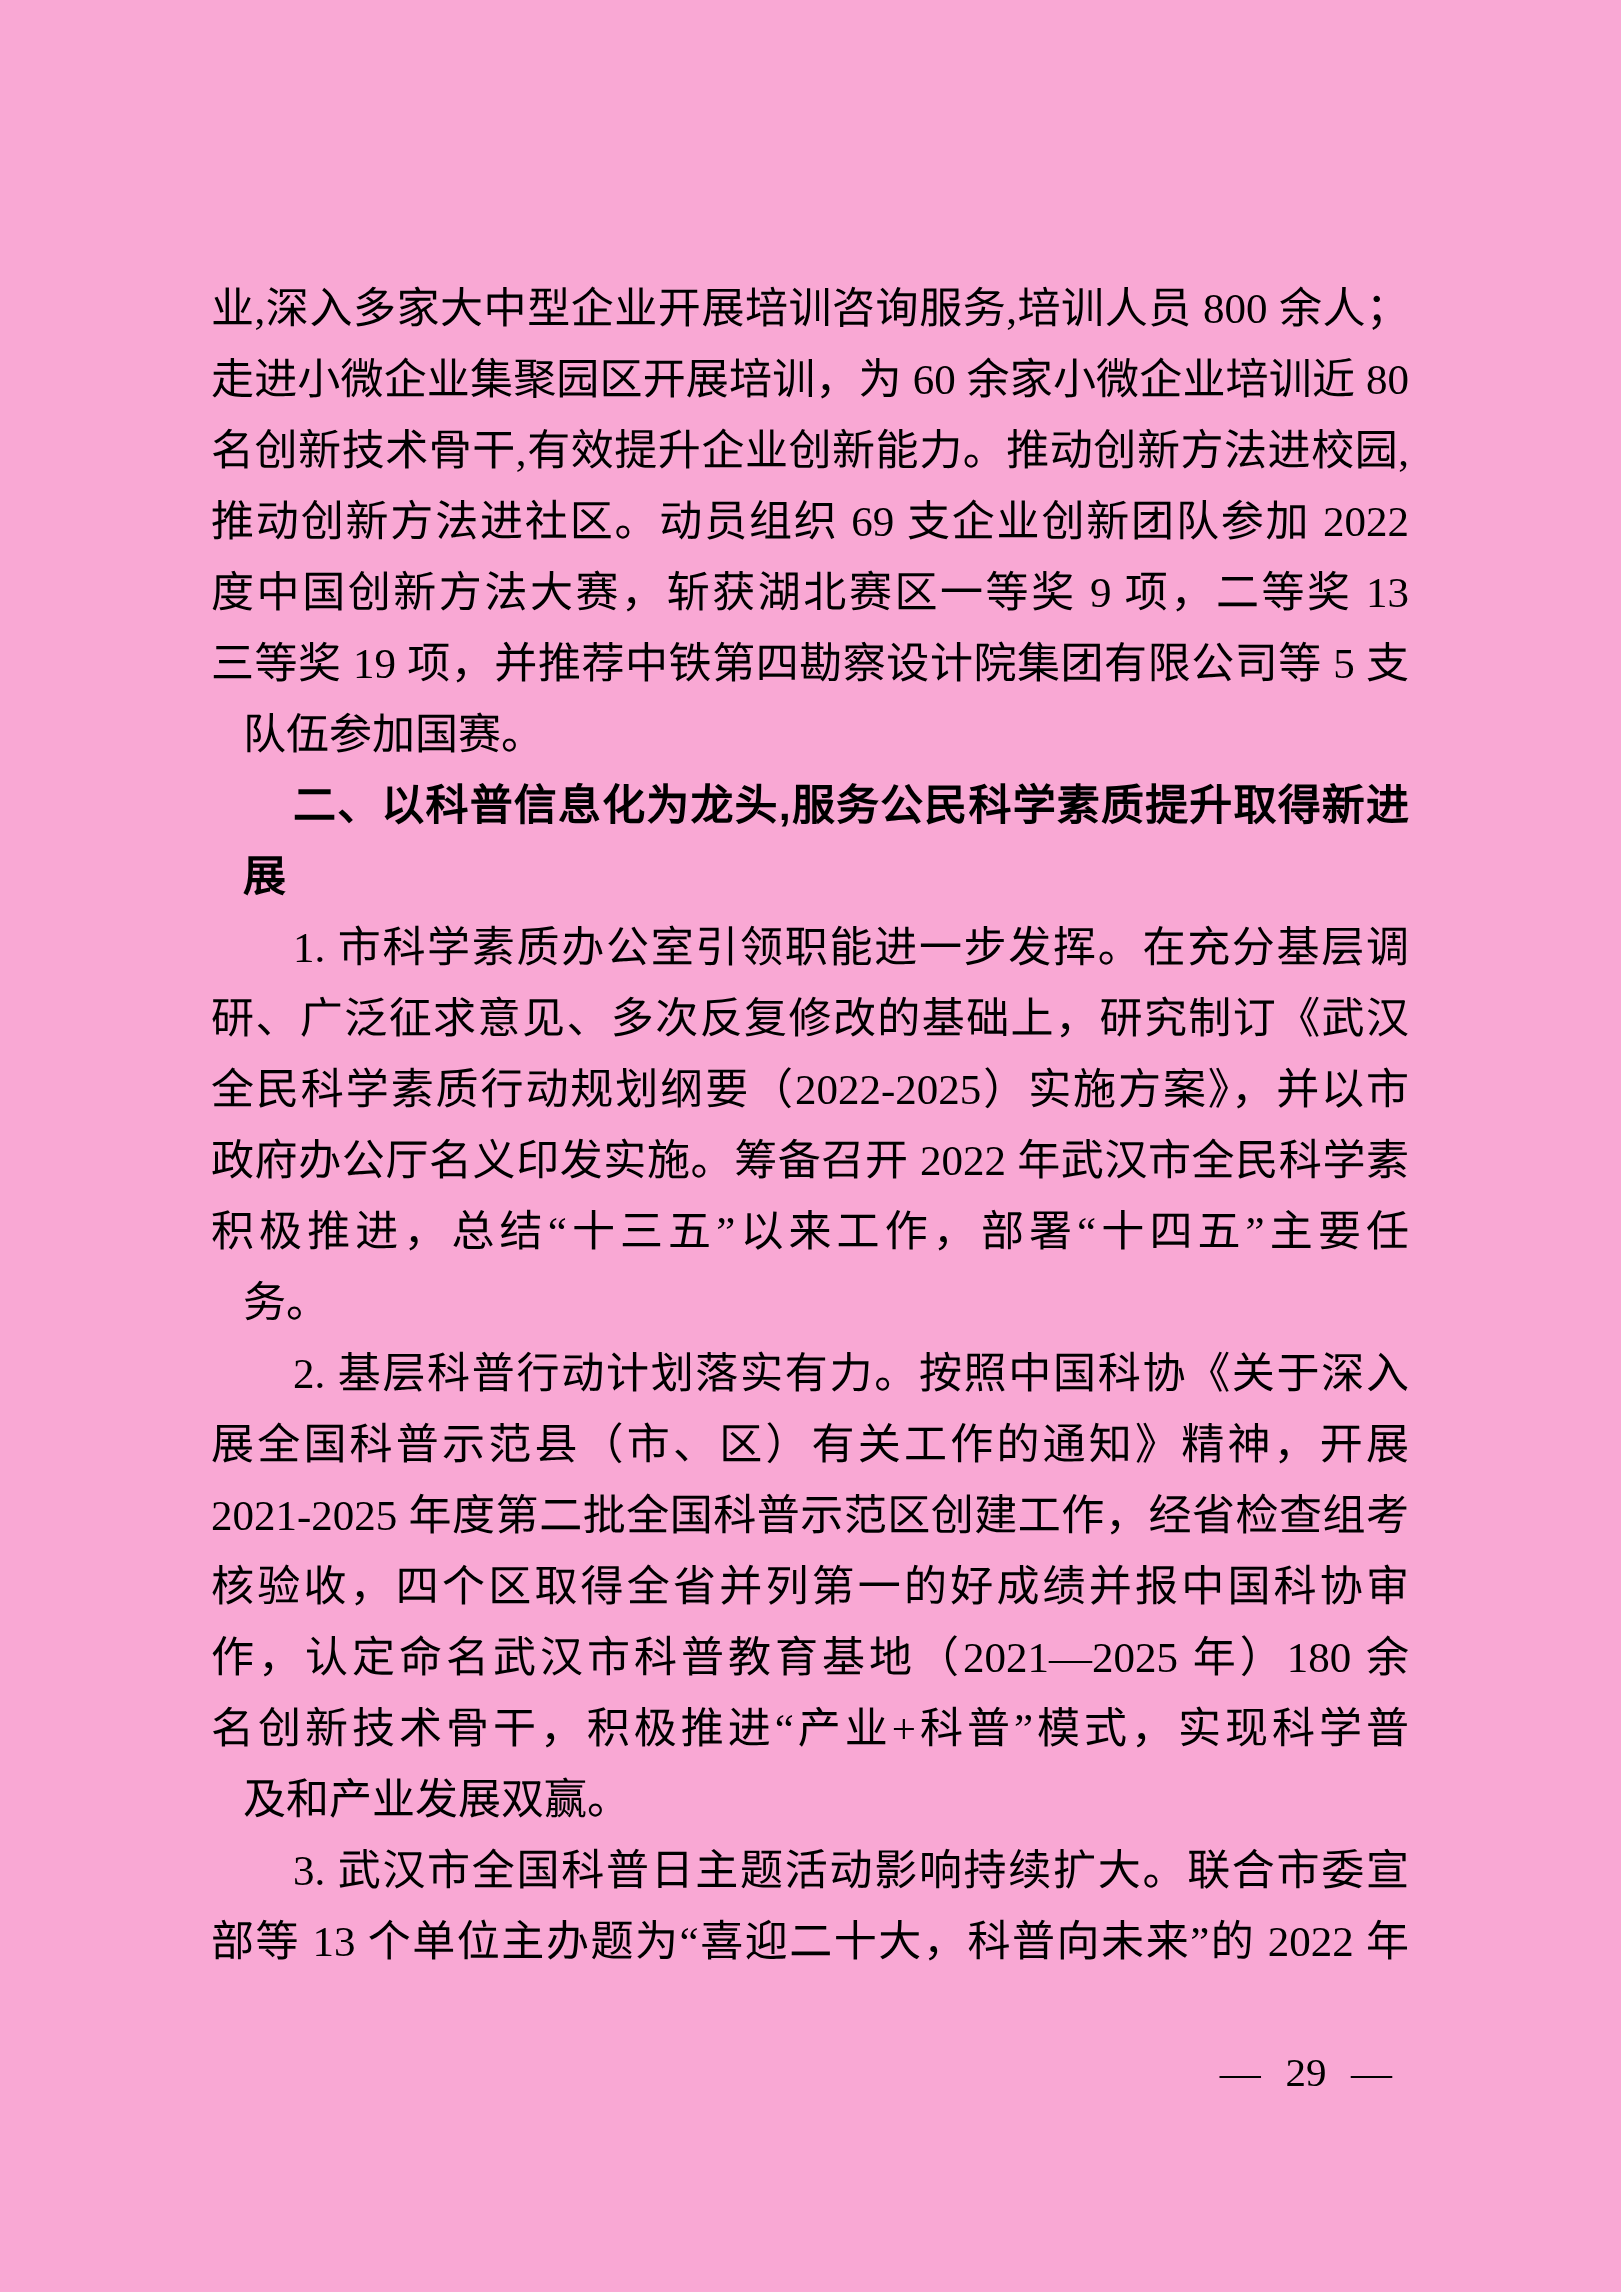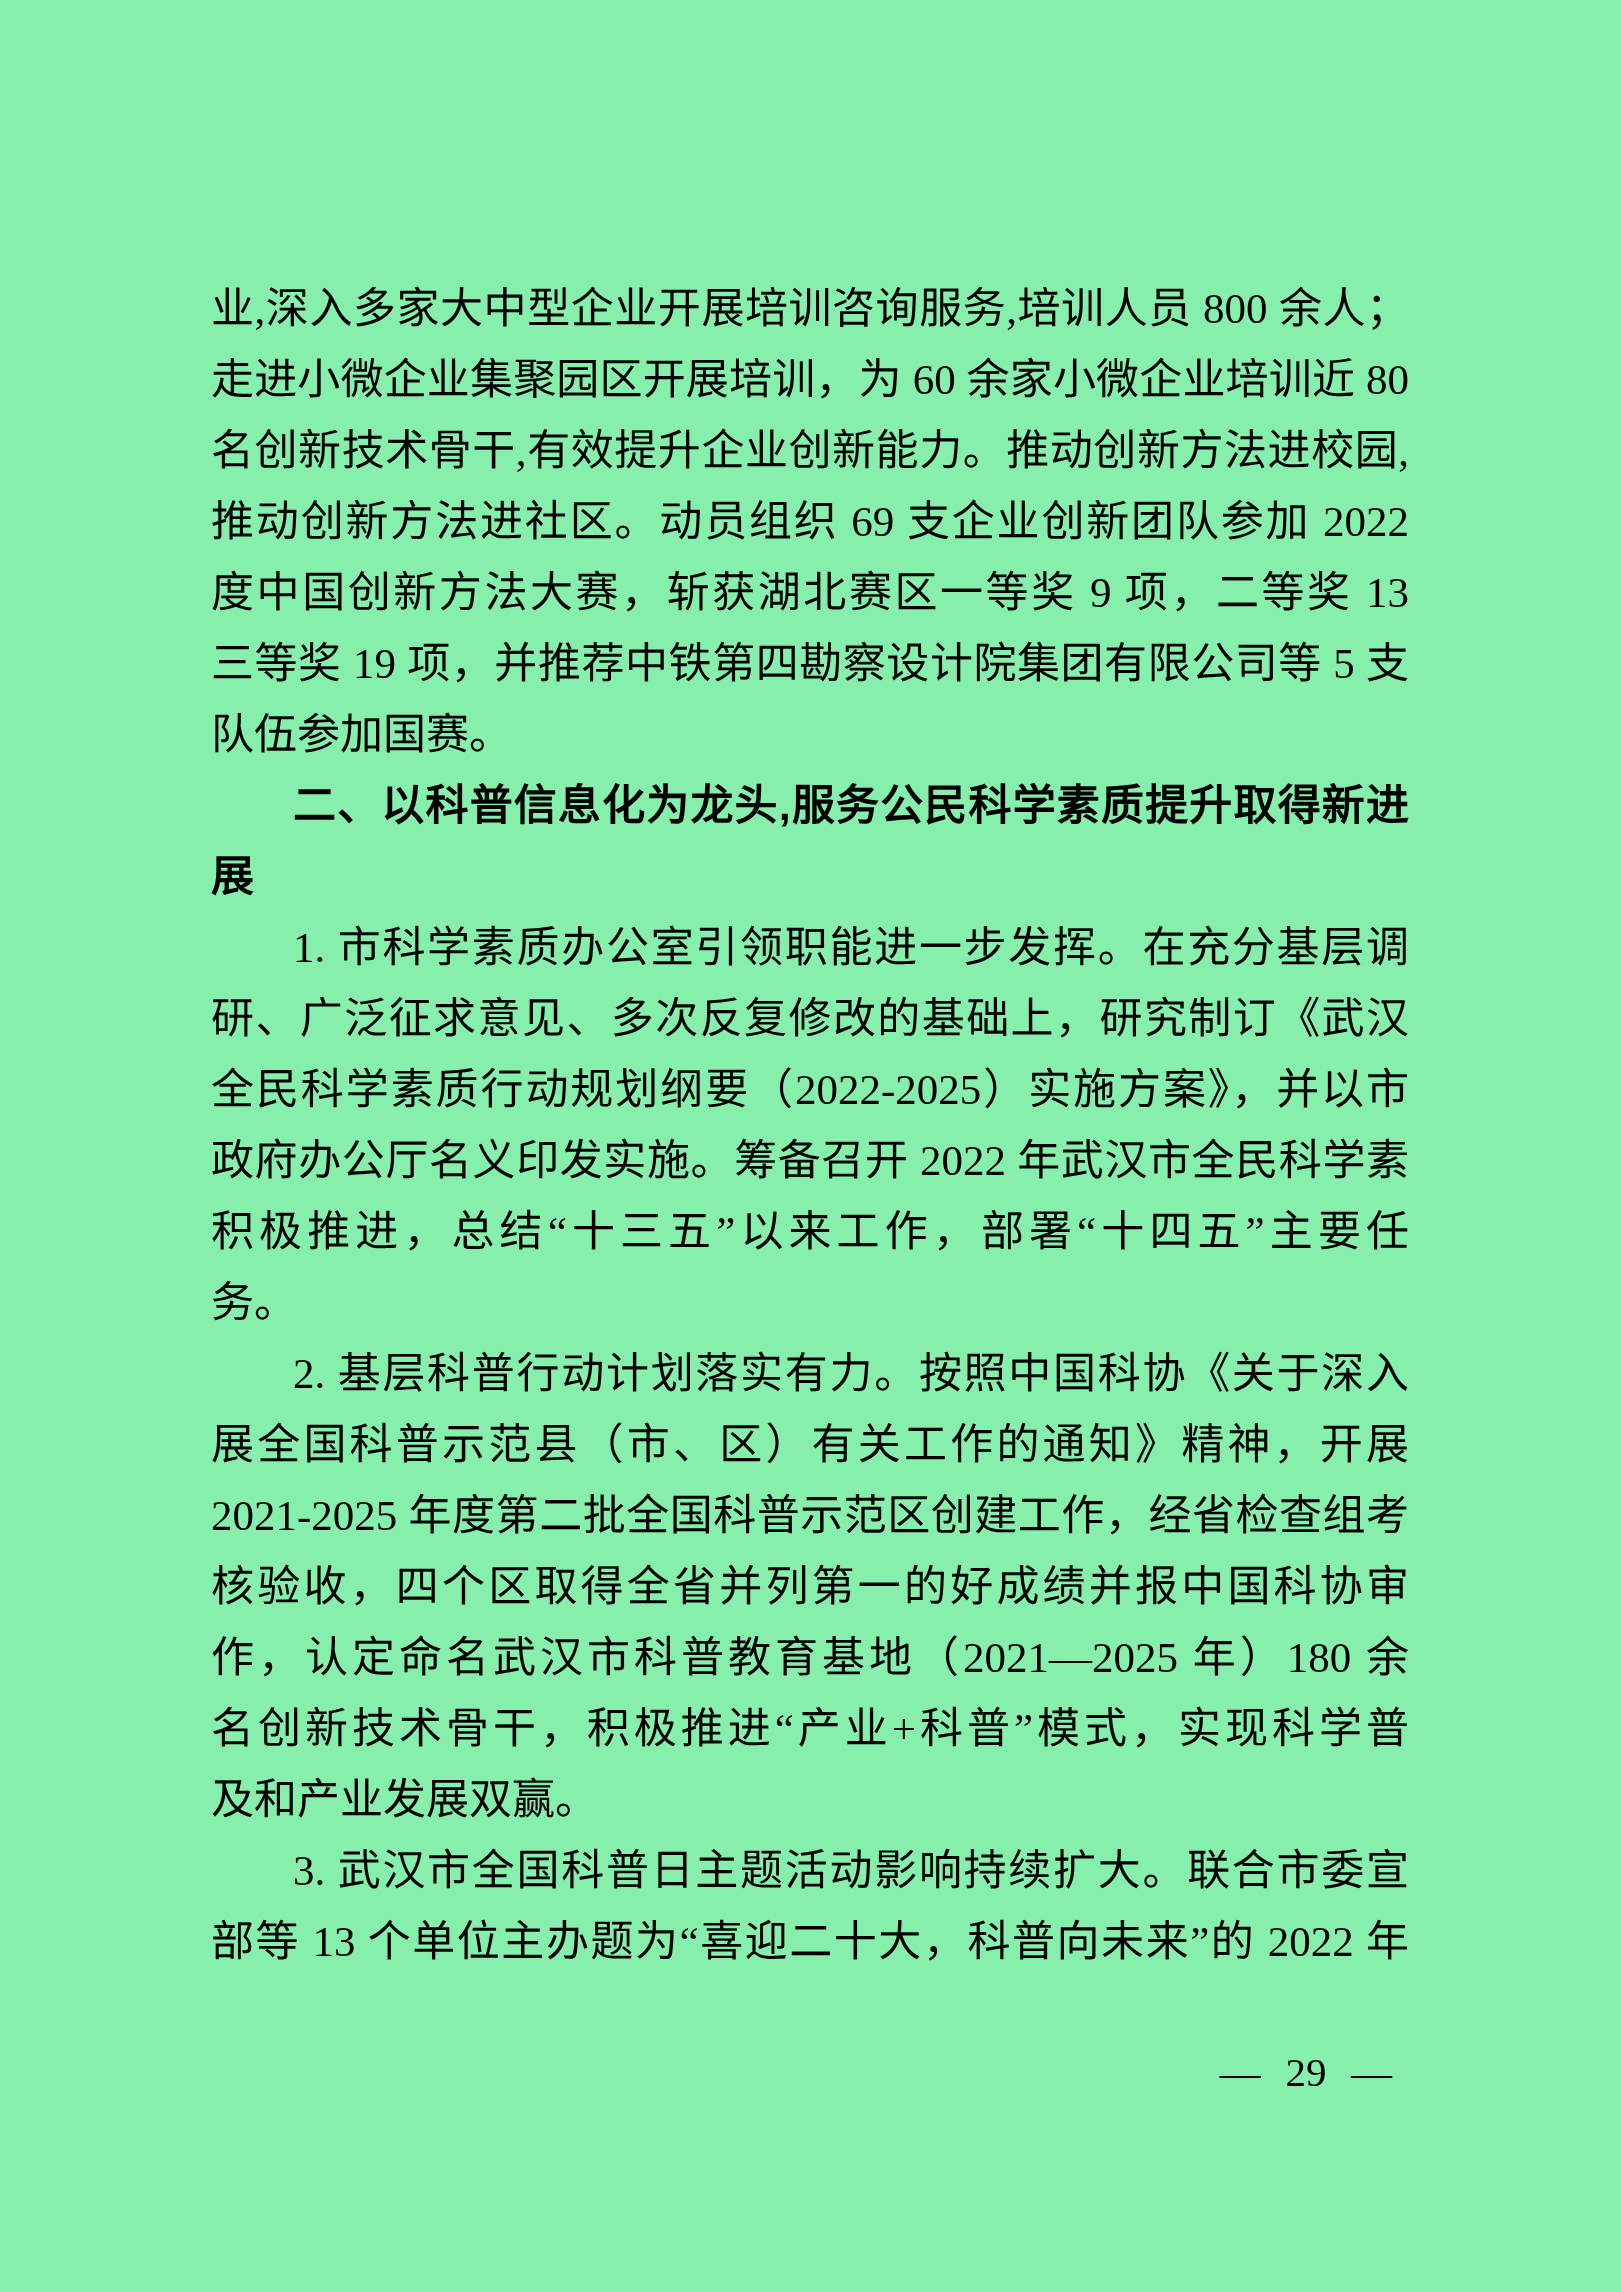--- a/index.html
+++ b/index.html
@@ -4,21 +4,21 @@
 <style>
   html, body {
     margin: 0;
     padding: 0;
     background: #ffffff;
   }
   .page {
     position: relative;
     width: 1621px;
     height: 2293px;
-    background: #86efac;
+    background: #f9a8d4;
     color: #000000;
     overflow: hidden;
   }
   .content {
     position: absolute;
     left: 211px;
     top: 273px;
     width: 1198px;
     font-family: "Liberation Serif", "DejaVu Serif", serif;
     font-size: 43px;
@@ -32,20 +32,21 @@
     text-justify: inter-character;
   }
   .justify {
     text-align: justify;
     text-align-last: justify;
     -moz-text-align-last: justify;
   }
   .flush {
     text-align: left;
     text-align-last: left;
+    margin-left: 32px;
   }
   .indent {
     text-indent: 82px;
   }
   .heading .line,
   .line.heading {
     font-family: Liberation Sans, sans-serif;
     font-weight: bold;
   }
   .footer {

